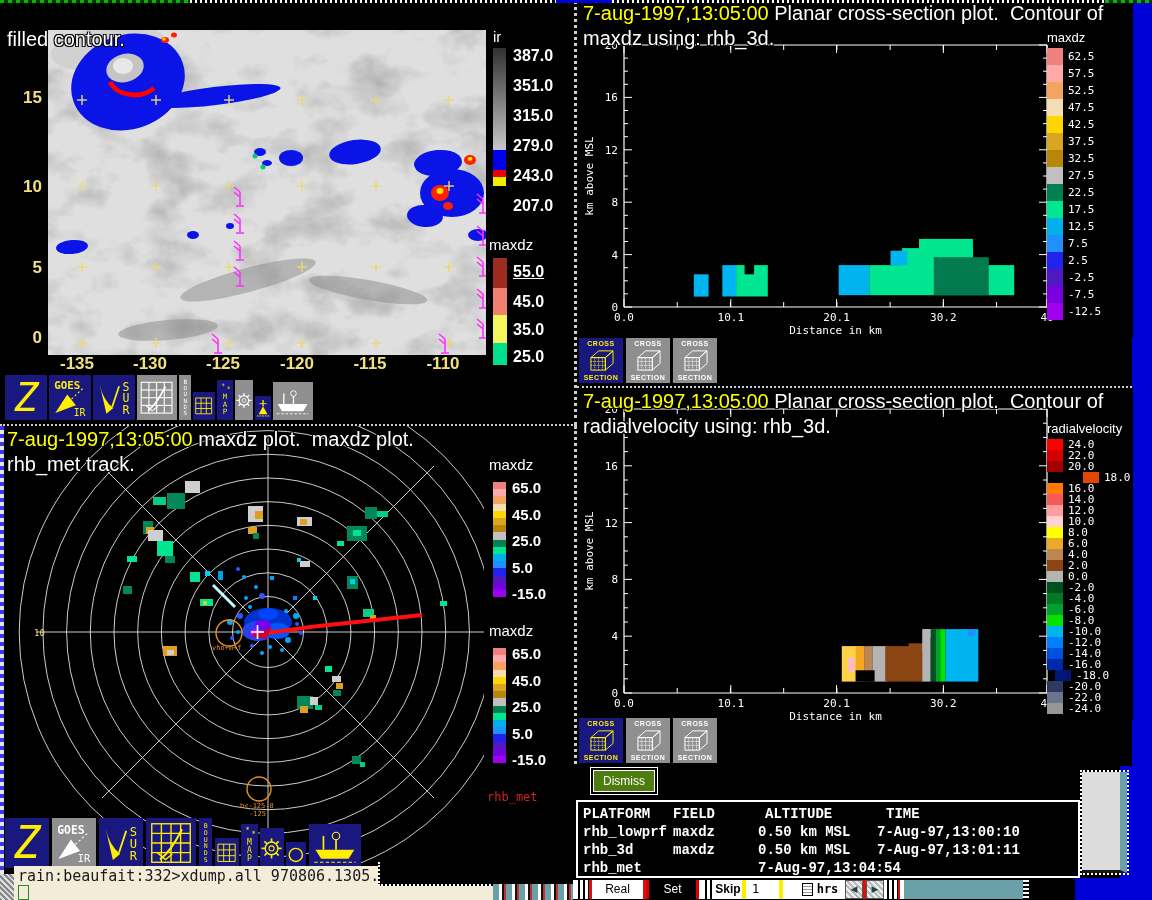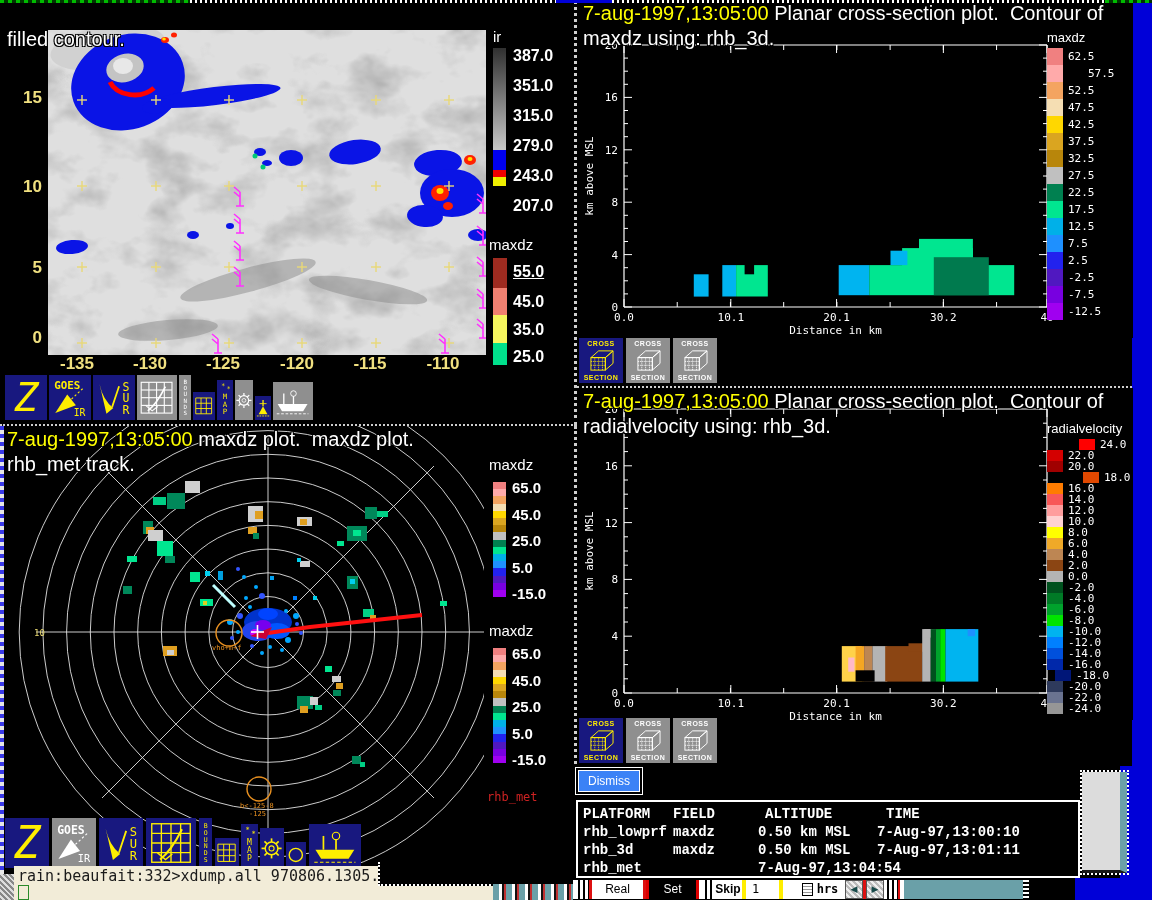--- a/index.html
+++ b/index.html
@@ -26,21 +26,21 @@
   .icon svg{width:88%;height:92%;}
   .btnrow{position:absolute;display:flex;z-index:3;}
   .csbtn{width:44px;height:45px;margin-right:3px;display:flex;flex-direction:column;align-items:center;justify-content:space-between;padding:2px 0;box-sizing:border-box;cursor:pointer;}
   .csbtn.blue{background:#18187f;} .csbtn.gray{background:#8f8f8f;} .zbtn{background:#18187f;}
   .cst{font-weight:bold;font-size:7px;letter-spacing:.5px;}
   .cube{width:29px;height:25px;}
   .zbtn svg{width:34px;height:40px;}
   svg text{font-family:"DejaVu Sans Mono",monospace;}
   .tick{font-size:11px;}
   #status-win{position:absolute;left:573px;top:766px;width:510px;height:112px;background:#000;z-index:4;}
-  #dismiss{position:absolute;left:5px;top:4px;color:#fff;background:#3b82f6;border:1px solid #fff;outline:1px solid #fff;outline-offset:2px;font-size:12px;padding:3px 9px;cursor:pointer;}
+  #dismiss{position:absolute;left:20px;top:4px;color:#fff;background:#4d7c0f;border:1px solid #fff;outline:1px solid #fff;outline-offset:2px;font-size:12px;padding:3px 9px;cursor:pointer;}
   #stable{position:absolute;left:3px;top:34px;width:500px;height:74px;border:2px solid #fff;color:#fff;font:bold 14px "Liberation Mono",monospace;}
   #stable span{position:absolute;white-space:pre;}
   #scroll-win{position:absolute;left:1082px;top:772px;width:38px;height:98px;background:#dcdcdc;border-right:7px solid #6aa0a8;border-bottom:3px solid #181818;outline:2px dotted #fff;z-index:4;}
   #terminal{position:absolute;left:14px;top:866px;width:559px;height:34px;background:#f2ecd8;z-index:5;}
   #termline{position:absolute;left:4px;top:1px;color:#1a1a1a;font:15px "DejaVu Sans Mono",monospace;white-space:pre;}
   #cursor{position:absolute;left:4px;top:19px;width:9px;height:13px;border:1px solid #2a8a2a;}
   #stipple{position:absolute;left:0;top:874px;width:14px;height:26px;background:repeating-linear-gradient(45deg,#888 0 2px,#ddd 2px 4px);z-index:5;}
   #corner-overlay{position:absolute;left:378px;top:862px;width:195px;height:22px;background:#000;border-left:2px dotted #fff;border-bottom:2px dotted #fff;z-index:6;}
   #teal-frag{position:absolute;left:493px;top:884px;width:80px;height:16px;z-index:7;background:repeating-linear-gradient(90deg,#6aa0a8 0 6px,#fff 6px 9px,#111 9px 11px,#c03030 11px 13px);}
   #ctrl{position:absolute;left:573px;top:878px;width:502px;height:22px;background:#fff;border-top:2px solid #000;border-bottom:1px solid #000;box-sizing:border-box;z-index:7;}
@@ -400,21 +400,21 @@
         <text x="16" y="176" fill="#fff" text-anchor="middle" class="tick" transform="rotate(-90 16 176)">km above MSL</text>
       </svg>
     <div class="ptitle" style="left:6px;top:2px;"><span class="yel">7-aug-1997,13:05:00</span><span class="wht"> Planar cross-section plot.  Contour of</span></div>
     <div class="ptitle wht" style="left:6px;top:27px;">maxdz using: rhb_3d.</div>
     <div id="cb-x1" class="cb" style="left:470px;top:30px;width:84px;">
         <div class="cbtitle">maxdz</div>
         <div class="cbrow" style="height: 17px;">
           <div class="cbsw" style="background:#f08080;height:17px"></div>
           <div class="cblab">62.5</div>
         </div>
-        <div class="cbrow" style="height: 17px; gap: 20px;">
+        <div class="cbrow" style="height: 17px;">
           <div class="cbsw" style="background:#ffaaaa;height:17px"></div>
           <div class="cblab">57.5</div>
         </div>
         <div class="cbrow" style="height: 17px;">
           <div class="cbsw" style="background:#f4a460;height:17px"></div>
           <div class="cblab">52.5</div>
         </div>
         <div class="cbrow" style="height: 17px;">
           <div class="cbsw" style="background:#f5deb3;height:17px"></div>
           <div class="cblab">47.5</div>
@@ -618,21 +618,21 @@
         <line x1="470" y1="305" x2="470" y2="297" stroke="#fff"></line>
         <line x1="470" y1="21" x2="470" y2="29" stroke="#fff"></line>
         <text x="470" y="319" fill="#fff" text-anchor="middle" class="tick">40</text>
         <text x="258.5" y="332" fill="#fff" text-anchor="middle" class="tick">Distance in km</text>
         <text x="16" y="163" fill="#fff" text-anchor="middle" class="tick" transform="rotate(-90 16 163)">km above MSL</text>
       </svg>
     <div class="ptitle" style="left:6px;top:2px;"><span class="yel">7-aug-1997,13:05:00</span><span class="wht"> Planar cross-section plot.  Contour of</span></div>
     <div class="ptitle wht" style="left:6px;top:27px;">radialvelocity using: rhb_3d.</div>
     <div id="cb-x2" class="cb" style="left:470px;top:33px;width:84px;">
         <div class="cbtitle">radialvelocity</div>
-        <div class="cbrow" style="height: 11px; padding-left: 32px;">
+        <div class="cbrow" style="height: 11px;">
           <div class="cbsw" style="background:#ff0000;height:11px"></div>
           <div class="cblab">24.0</div>
         </div>
         <div class="cbrow" style="height: 11px;">
           <div class="cbsw" style="background:#d40000;height:11px"></div>
           <div class="cblab">22.0</div>
         </div>
         <div class="cbrow" style="height: 11px;">
           <div class="cbsw" style="background:#a00000;height:11px"></div>
           <div class="cblab">20.0</div>

